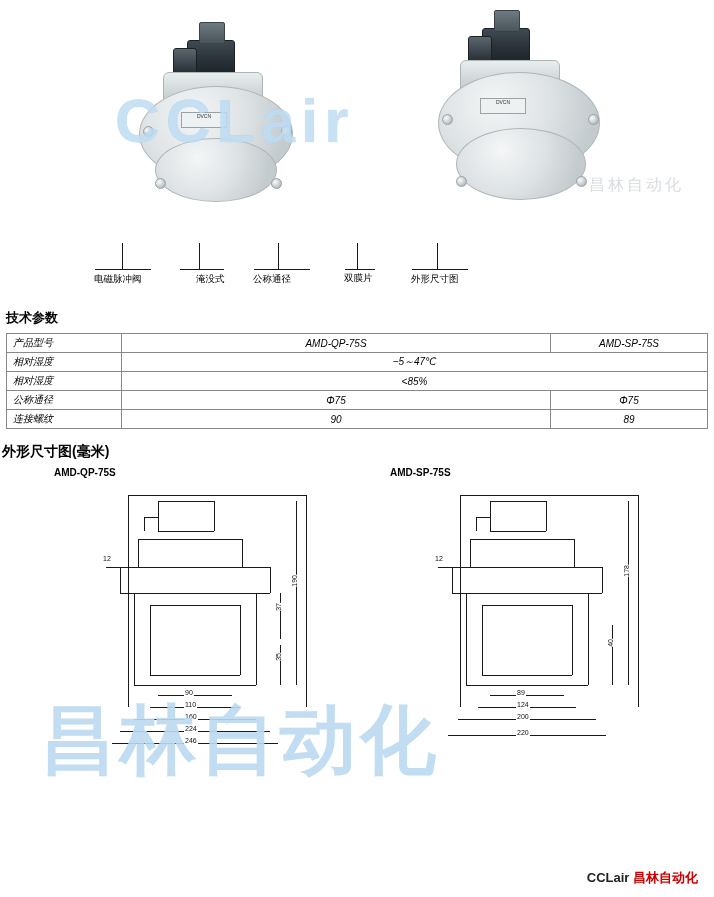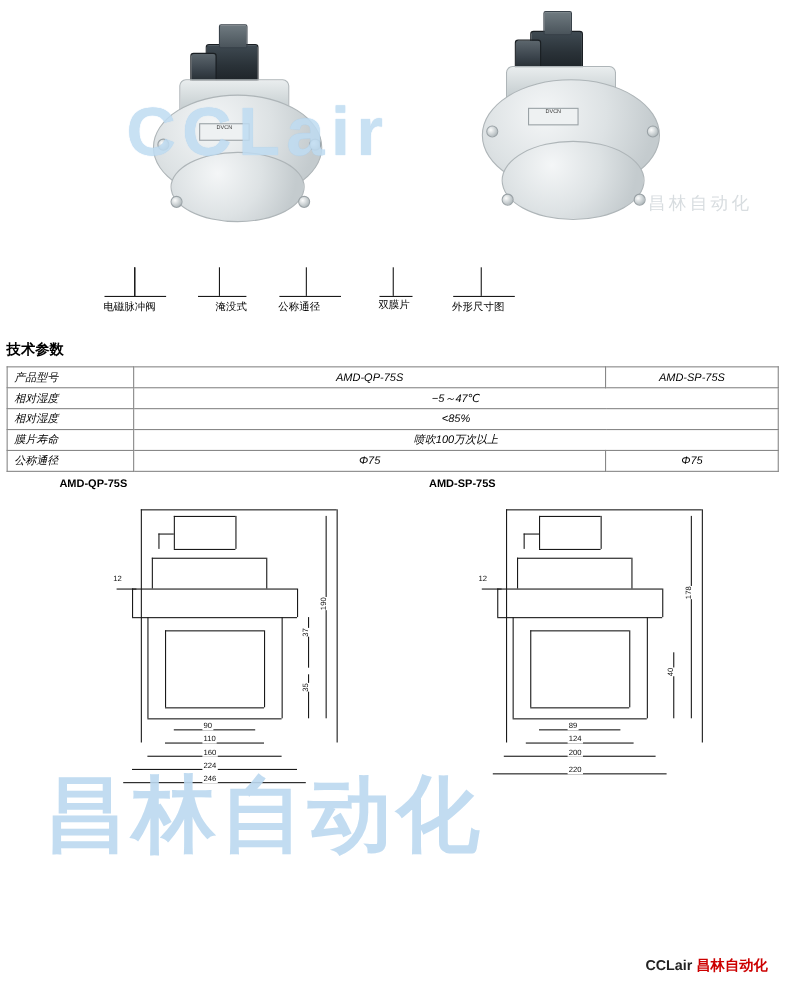--- a/index.html
+++ b/index.html
@@ -174,32 +174,34 @@
         </tr>
         <tr>
           <td class="head">相对湿度</td>
           <td colspan="2">−5～47℃</td>
         </tr>
         <tr>
           <td class="head">相对湿度</td>
           <td colspan="2">&lt;85%</td>
         </tr>
         <tr>
-          <td class="head">膜片寿命</td>
-          <td colspan="2">喷吹100万次以上</td>
-        </tr>
-        <tr>
           <td class="head">公称通径</td>
           <td>Φ75</td>
           <td>Φ75</td>
         </tr>
+        <tr>
+          <td class="head">连接螺纹</td>
+          <td>90</td>
+          <td>89</td>
+        </tr>
       </tbody>
     </table>
   </div>
 
+  <div class="dim-title">外形尺寸图(毫米)</div>
 
   <div class="draw-area">
 
     <div class="draw-label" style="left:54px;top:2px;">AMD-QP-75S</div>
     <div class="draw-label" style="left:390px;top:2px;">AMD-SP-75S</div>
 
     <div class="dwg" style="left:110px;top:30px;width:220px;height:250px;">
 
       <div class="ln vl" style="left:18px;top:0px;height:212px;"></div>
       <div class="ln vl" style="left:196px;top:0px;height:212px;"></div>

